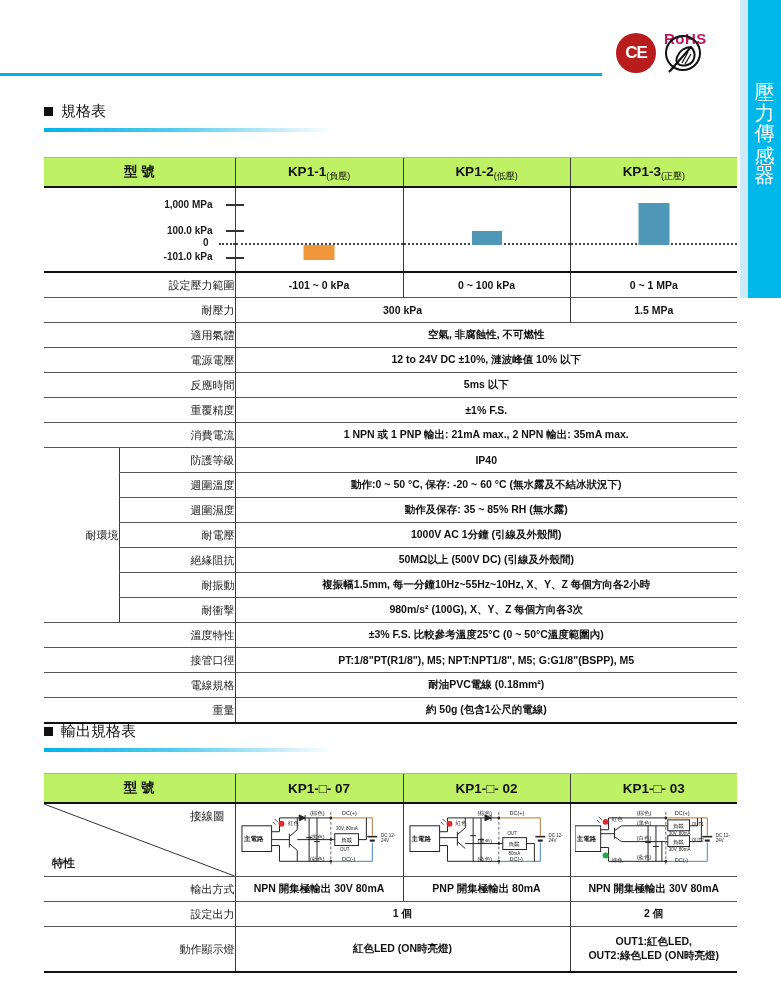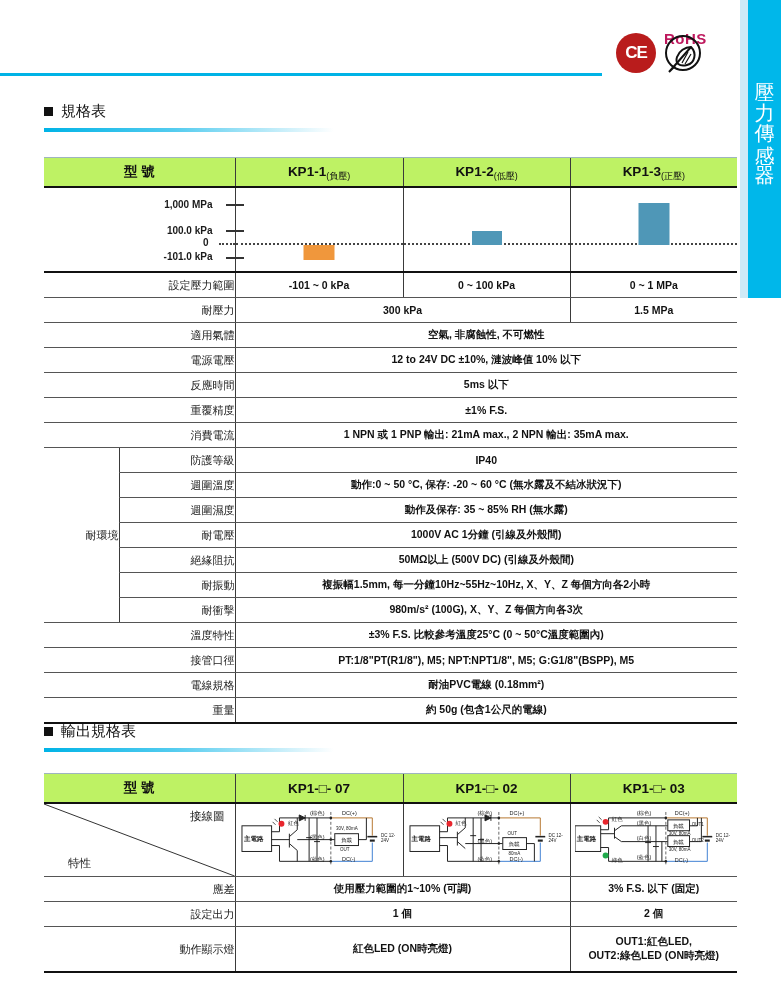--- a/index.html
+++ b/index.html
@@ -50,21 +50,21 @@
   .bar{position:absolute;left:50%;transform:translateX(-50%);}
   .bar-neg{top:57px;height:15px;width:31px;background:#f0973c;}
   .bar-low{top:43px;height:14px;width:30px;background:#4f97b7;}
   .bar-pos{top:15px;height:42px;width:31px;background:#4f97b7;}
 
   
   .diagrow td{height:72px;border-bottom:1px solid #555;}
   .diag{position:relative;width:100%;height:72px;}
   .diag svg{position:absolute;inset:0;width:100%;height:100%;}
   .diag .tr-lab{position:absolute;top:5px;right:10px;font-size:11.5px;}
-  .diag .bl-lab{position:absolute;bottom:5px;left:24px;font-size:11.5px;}
+  .diag .bl-lab{position:absolute;bottom:5px;left:8px;font-size:11.5px;font-weight:bold;}
 
   
   .ckt{position:relative;width:158px;height:60px;margin:0 auto;}
   .ckt svg{position:absolute;inset:0;}
   .cl{position:absolute;font-size:5.5px;line-height:1.1;color:#222;white-space:nowrap;}
   .cl.t{font-size:4.5px;}
   .cl.box{font-size:6.5px;font-weight:bold;}
   .cl.supply{white-space:normal;width:18px;font-size:4.5px;}
   .tall td{height:42px;}
 </style>
@@ -399,23 +399,24 @@
             <span class="cl t" style="left:117px;top:29px">OUT2</span>
             <span class="cl t" style="left:94px;top:38px">30V, 80mA</span>
             <span class="cl" style="left:62px;top:44px">(藍色)</span>
             <span class="cl" style="left:100px;top:47px">DC(-)</span>
             <span class="cl supply" style="left:141px;top:24px">DC 12-24V</span>
           </div>
         </td>
       </tr>
 
       <tr>
-        <td class="lab">應差</td>
-        <td class="val bl" colspan="2">使用壓力範圍的1~10% (可調)</td>
-        <td class="val bl">3% F.S. 以下 (固定)</td>
+        <td class="lab">輸出方式</td>
+        <td class="val bl">NPN 開集極輸出 30V 80mA</td>
+        <td class="val bl">PNP 開集極輸出 80mA</td>
+        <td class="val bl">NPN 開集極輸出 30V 80mA</td>
       </tr>
       <tr>
         <td class="lab">設定出力</td>
         <td class="val bl" colspan="2">1 個</td>
         <td class="val bl">2 個</td>
       </tr>
       <tr class="tall lastrow">
         <td class="lab">動作顯示燈</td>
         <td class="val bl" colspan="2">紅色LED (ON時亮燈)</td>
         <td class="val bl">

